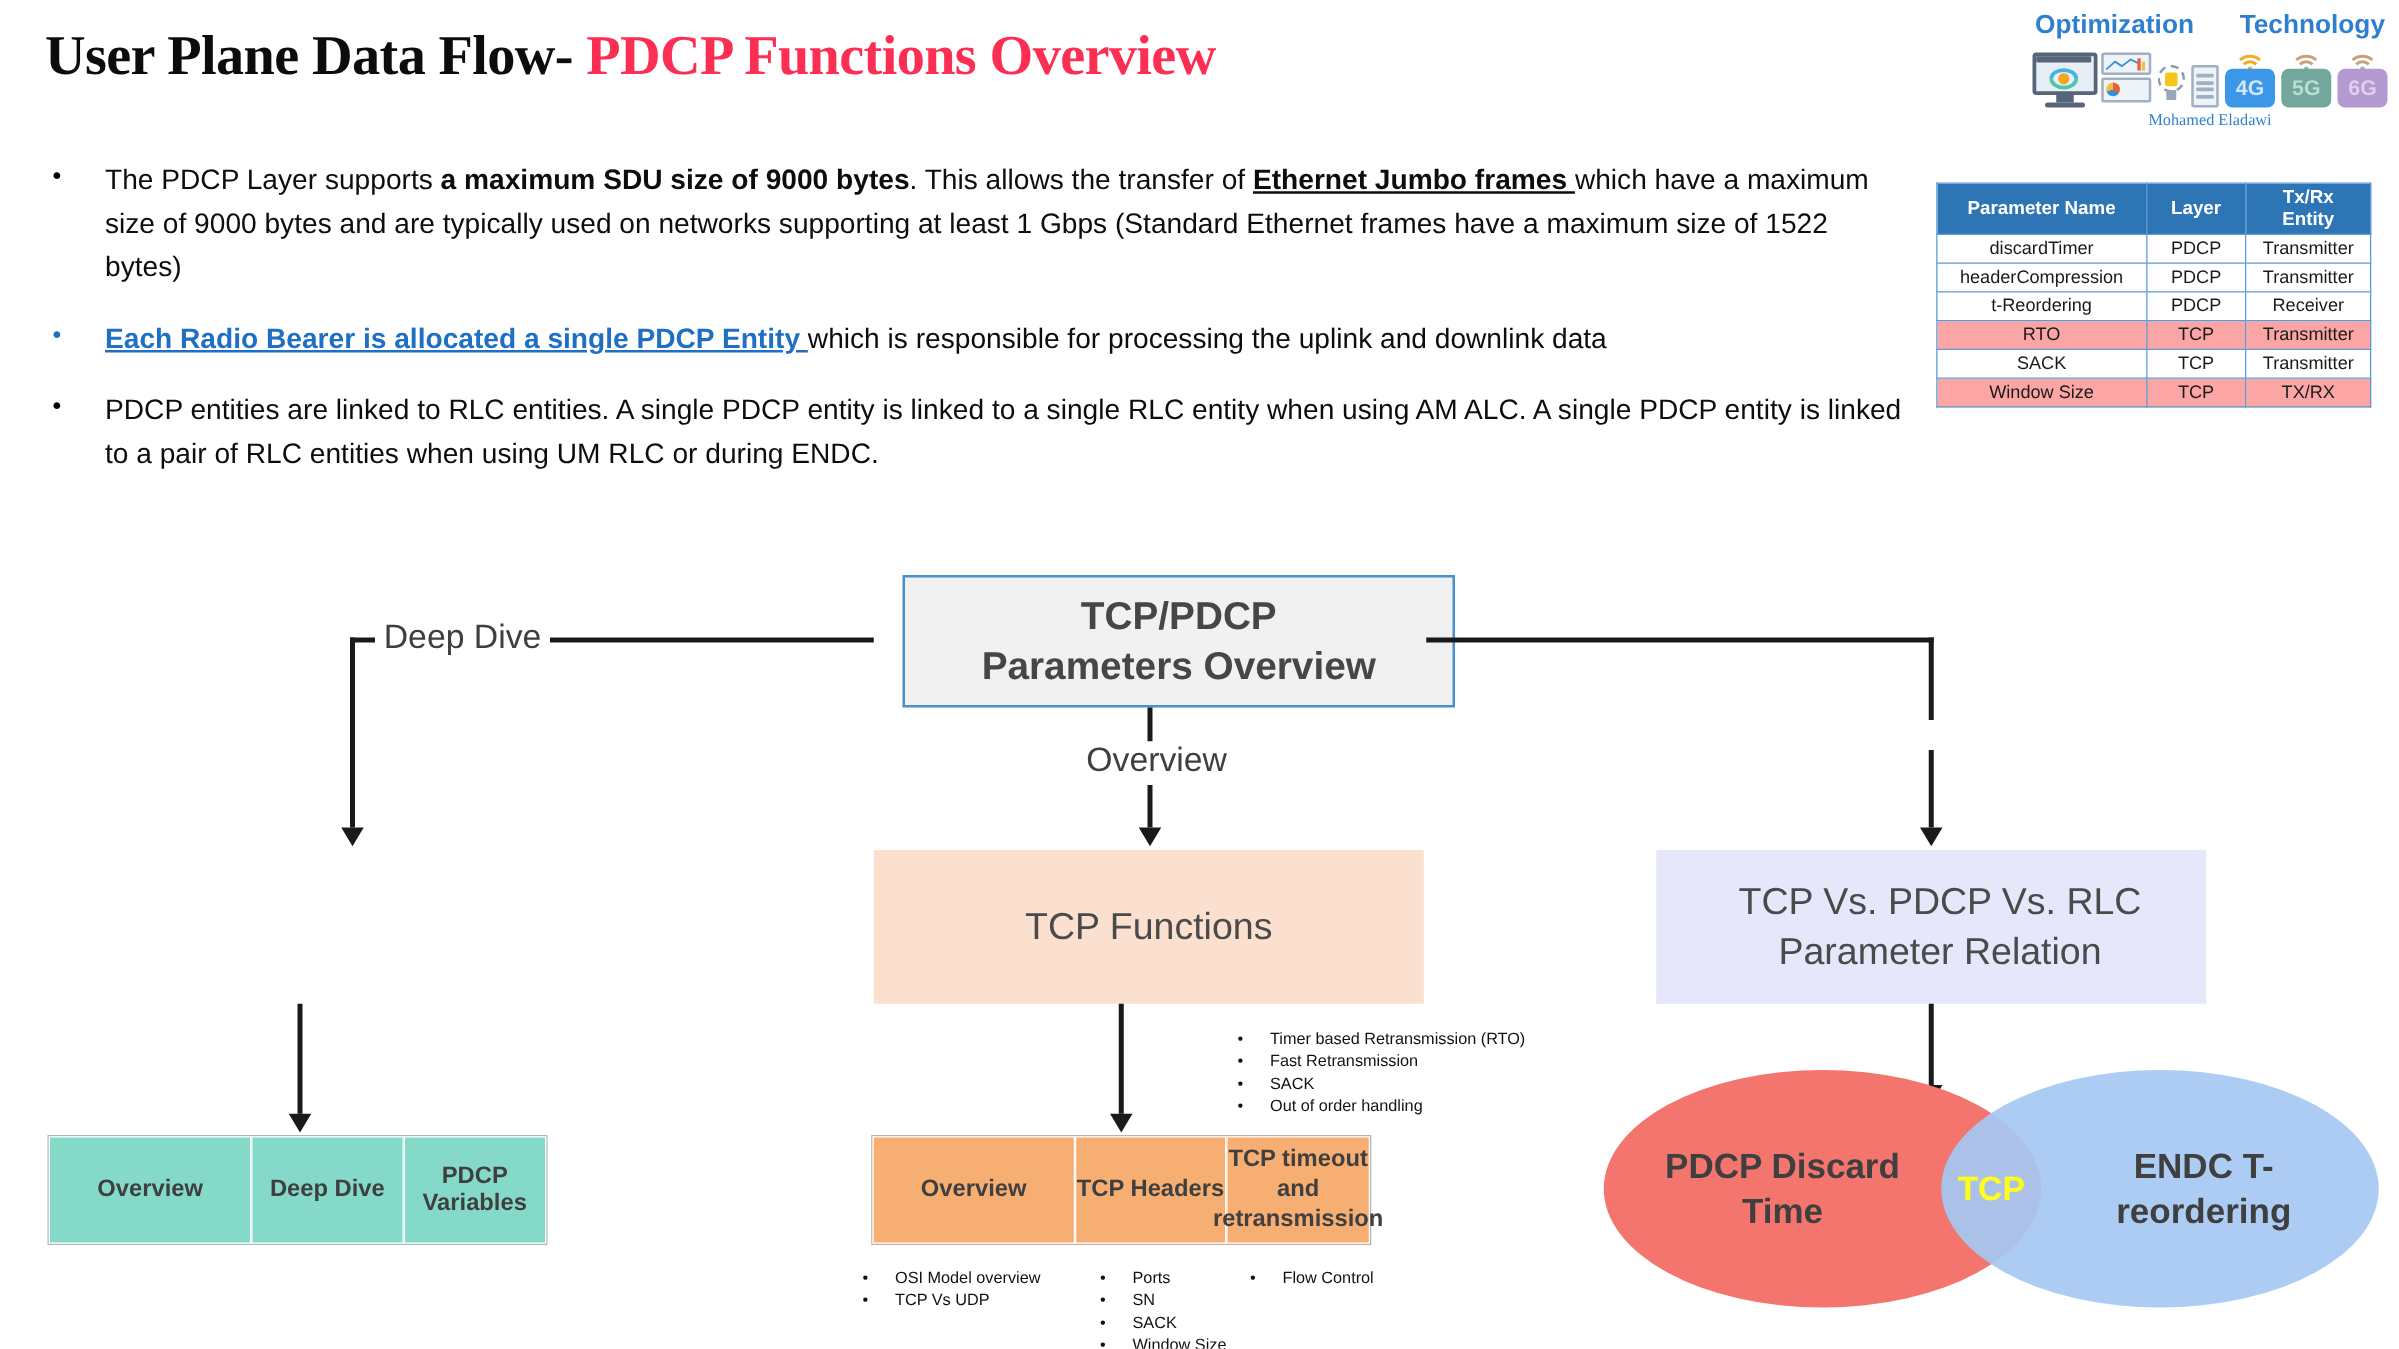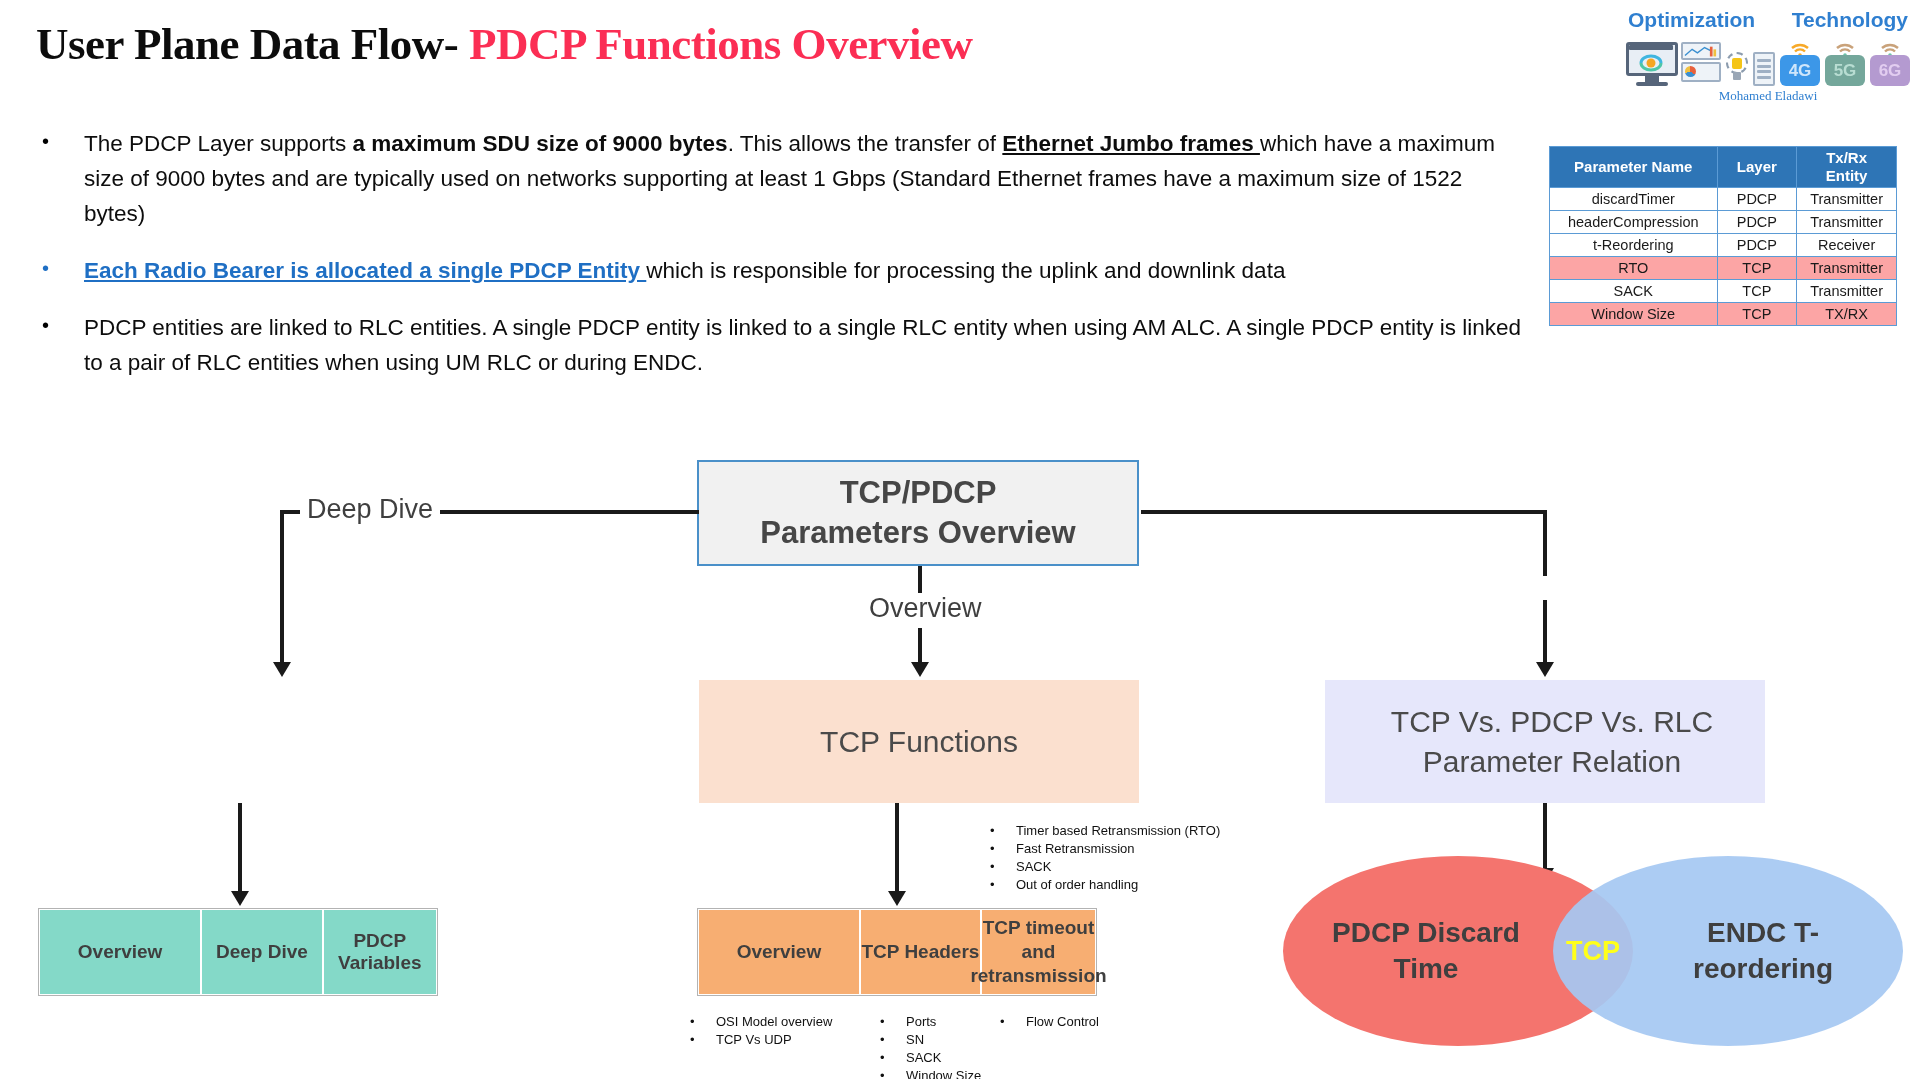--- a/index.html
+++ b/index.html
@@ -78,21 +78,21 @@
     color:#1a1a1a;line-height:18px;}
   .ptable th{background:#2e75b6;color:#fff;font-weight:bold;font-size:15px;}
   .ptable tr.hl td{background:#fca5a5;}
   .ptable td.c0{width:148px;}
   .ptable td.c1{width:62px;}
 
   
   .flow{position:absolute;left:0;top:430px;width:1919px;height:649px;}
   .node{position:absolute;box-sizing:border-box;display:flex;align-items:center;
     justify-content:center;text-align:center;}
-  .n-top{left:697px;top:30px;width:442px;height:106px;background:#f1f1f1;
+  .n-top{left:722px;top:30px;width:442px;height:106px;background:#f1f1f1;
     border:2px solid #4a90c9;color:#464646;font-size:31px;font-weight:bold;line-height:40px;}
   .n-pdcp{left:60px;top:250px;width:440px;height:123px;background:#e9f7f2;
     border:1px solid #cfdedb;color:#4a4a4a;font-size:30px;}
   .n-tcp{left:699px;top:250px;width:440px;height:123px;background:#fbe0cf;
     color:#4a4a4a;font-size:30px;}
   .n-rel{left:1325px;top:250px;width:440px;height:123px;background:#e6e7fb;
     color:#4a4a4a;font-size:30px;line-height:40px;padding-left:14px;}
 
   .edge-lbl{position:absolute;color:#3f3f3f;font-size:27px;background:#fff;
     padding:0 7px;white-space:nowrap;}

